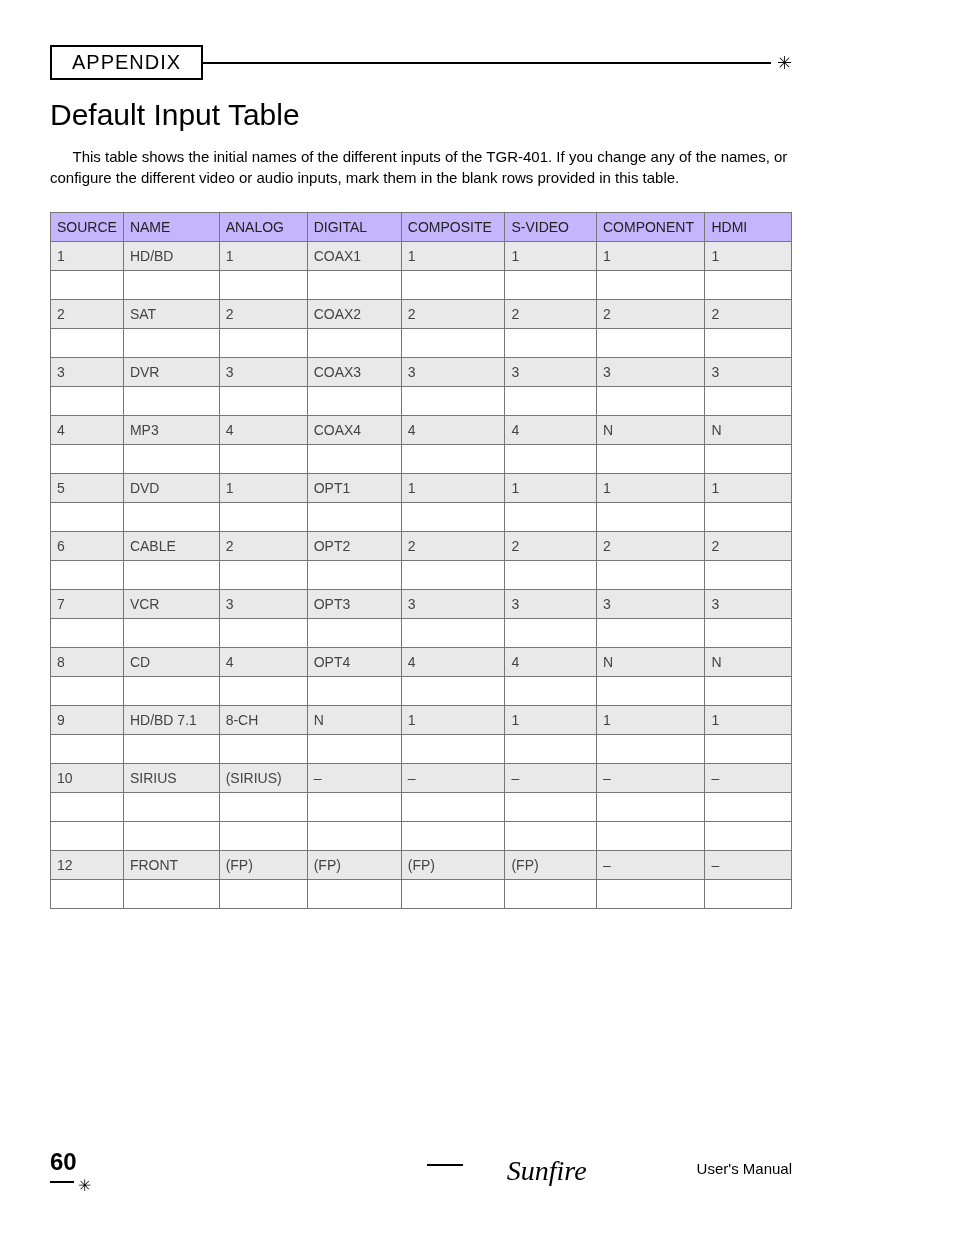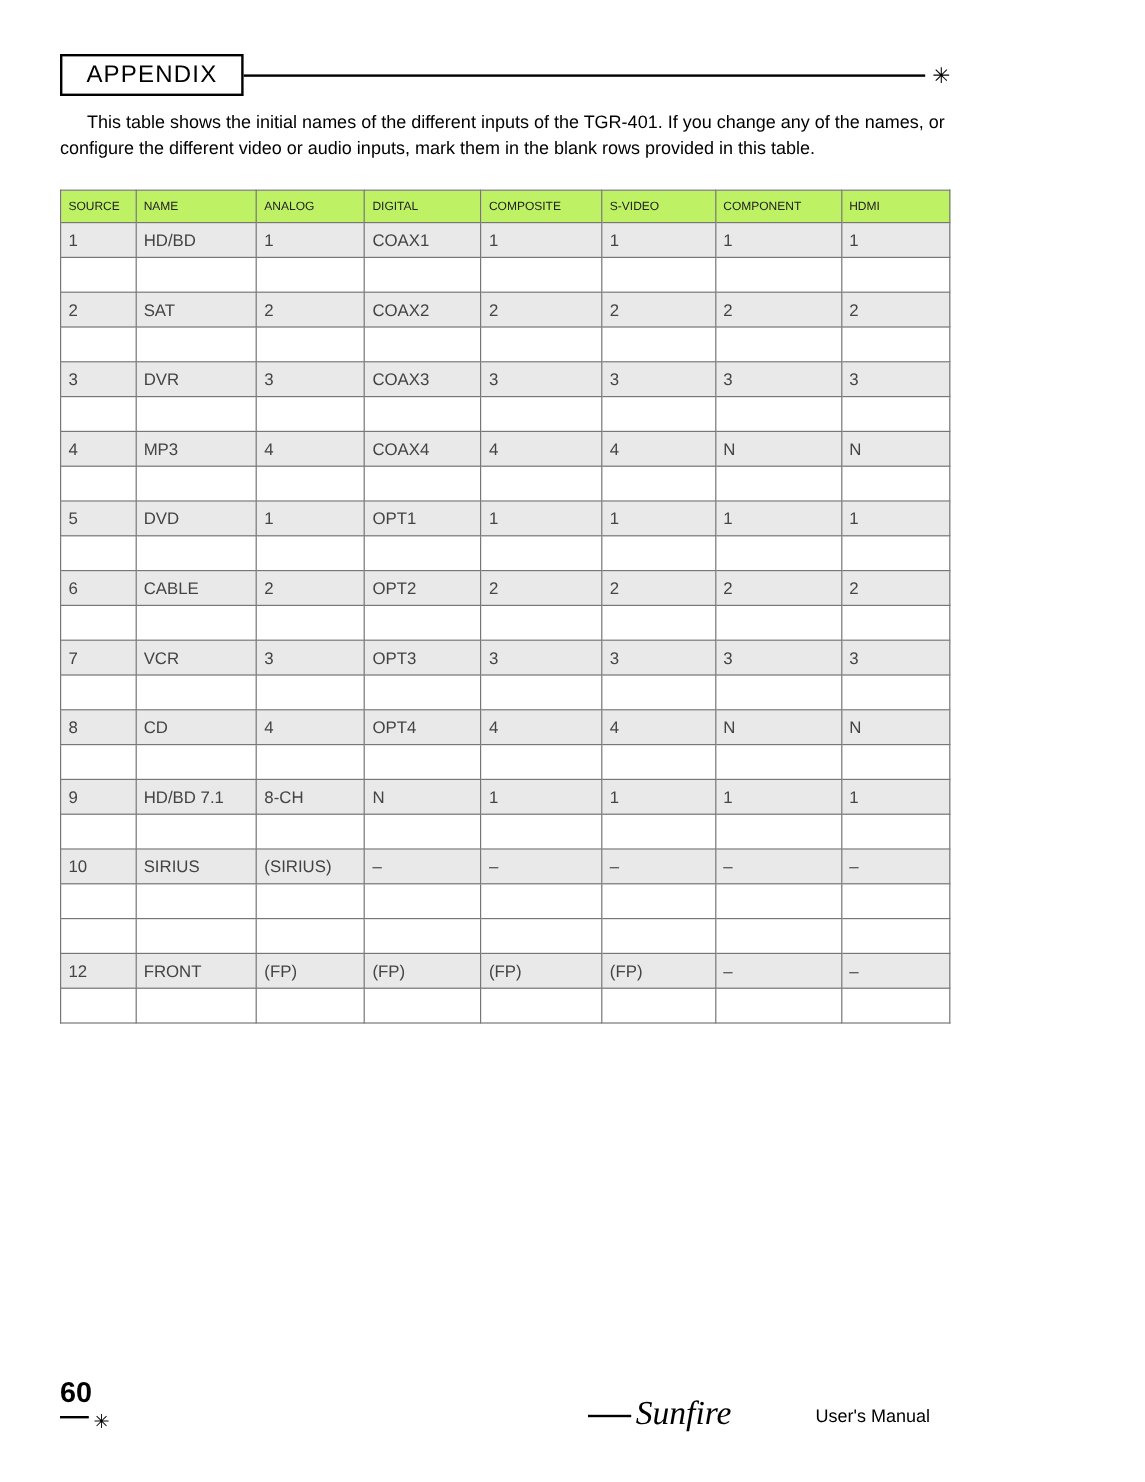--- a/index.html
+++ b/index.html
@@ -58,24 +58,24 @@
   table.input-table th,
   table.input-table td {
     border: 1px solid #777;
     padding: 6px 6px;
     text-align: left;
     height: 14px;
     color: #444;
     font-weight: normal;
   }
   table.input-table th {
-    background: #bef264;
+    background: #c4b5fd;
     font-weight: normal;
     color: #222;
-    font-size: 10px;
+    font-size: 14px;
   }
   tr.shaded td {
     background: #e9e9e9;
   }
   tr.blank td {
     background: #fff;
     height: 14px;
   }
   .col-source { width: 64px; }
   .col-name { width: 108px; }
@@ -83,23 +83,24 @@
   .col-digital { width: 104px; }
   .col-composite { width: 106px; }
   .col-svideo { width: 104px; }
   .col-component { width: 110px; }
   .col-hdmi { width: 100px; }
 
   .footer {
     position: absolute;
     bottom: 42px;
     left: 50px;
-    right: 67px;
+    right: 50px;
     display: flex;
-    align-items: flex-end;
+    align-items: center;
+    gap: 40px;
   }
   .page-num {
     font-size: 24px;
     font-weight: bold;
     margin-right: 6px;
   }
   .foot-left-rule {
     width: 24px;
     height: 2px;
     background: #000;
@@ -137,20 +138,21 @@
 <body>
 
 <div class="page">
 
   <div class="header-line">
     <div class="appendix-box">APPENDIX</div>
     <div class="header-rule"></div>
     <div class="star">✳</div>
   </div>
 
+  <h1 class="title">Default Input Table</h1>
 
   <p class="intro">This table shows the initial names of the different inputs of the TGR-401. If you change any of the names, or configure the different video or audio inputs, mark them in the blank rows provided in this table.</p>
 
   <table class="input-table">
     <colgroup>
       <col class="col-source">
         <col class="col-name">
         <col class="col-analog">
         <col class="col-digital">
       <col class="col-composite">

